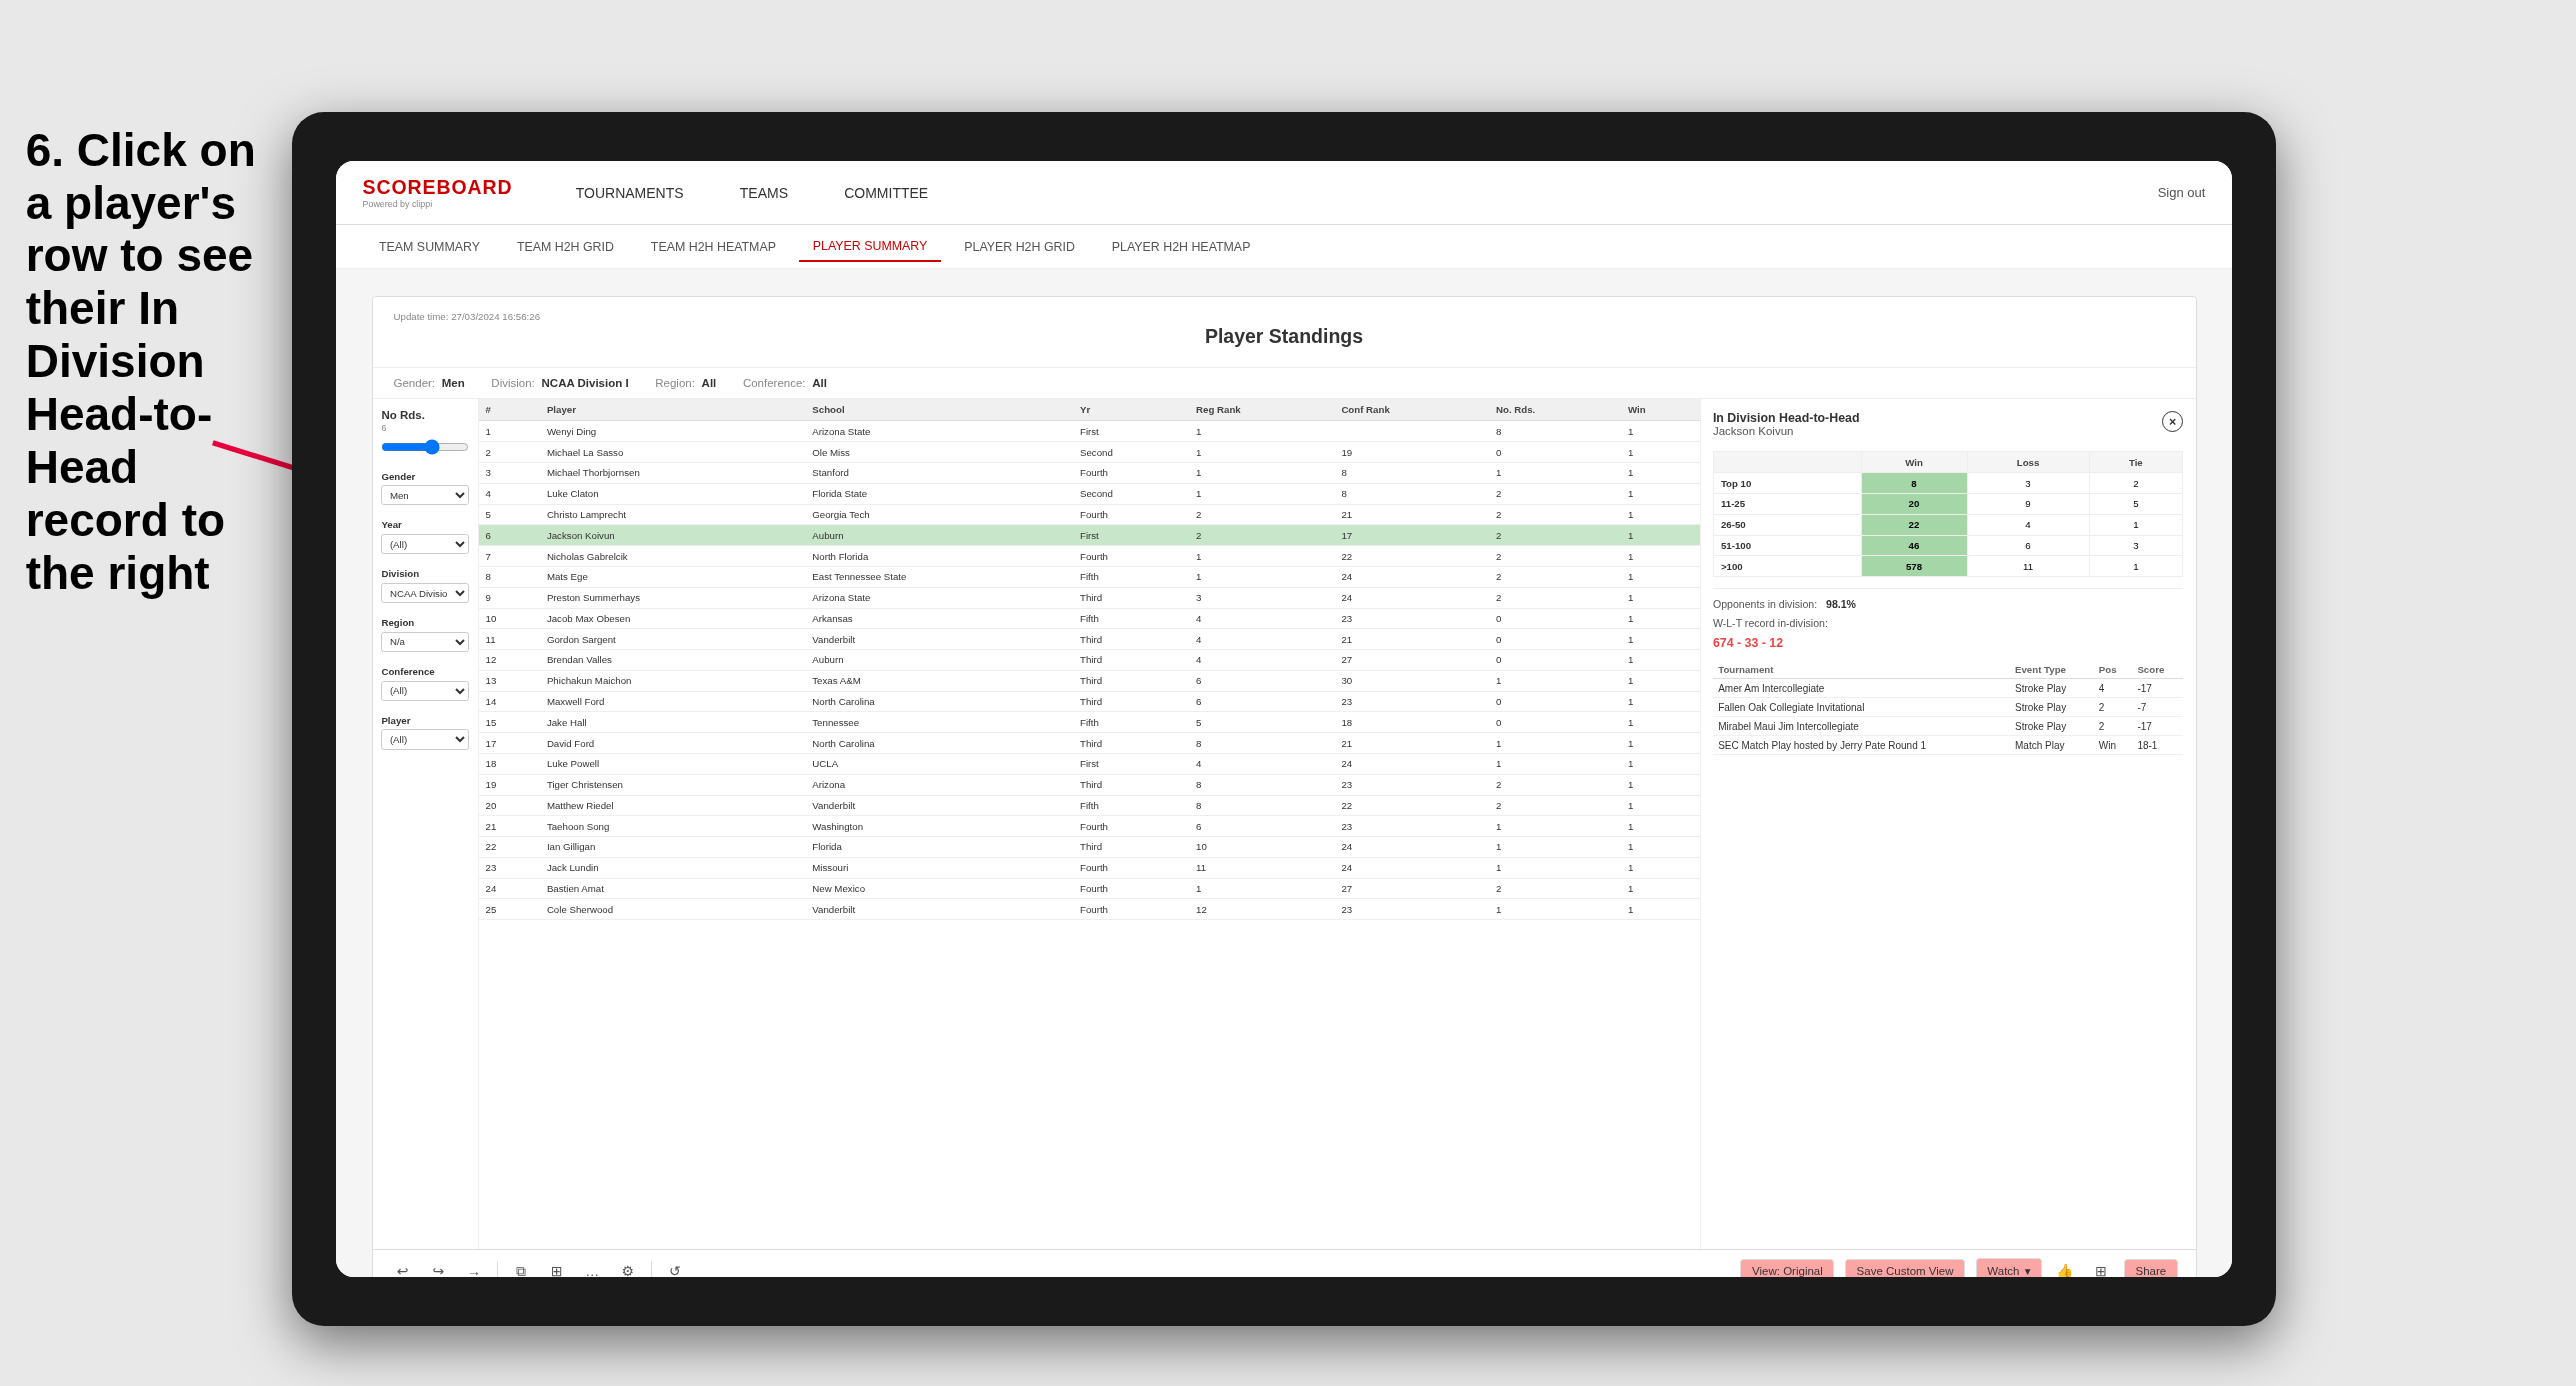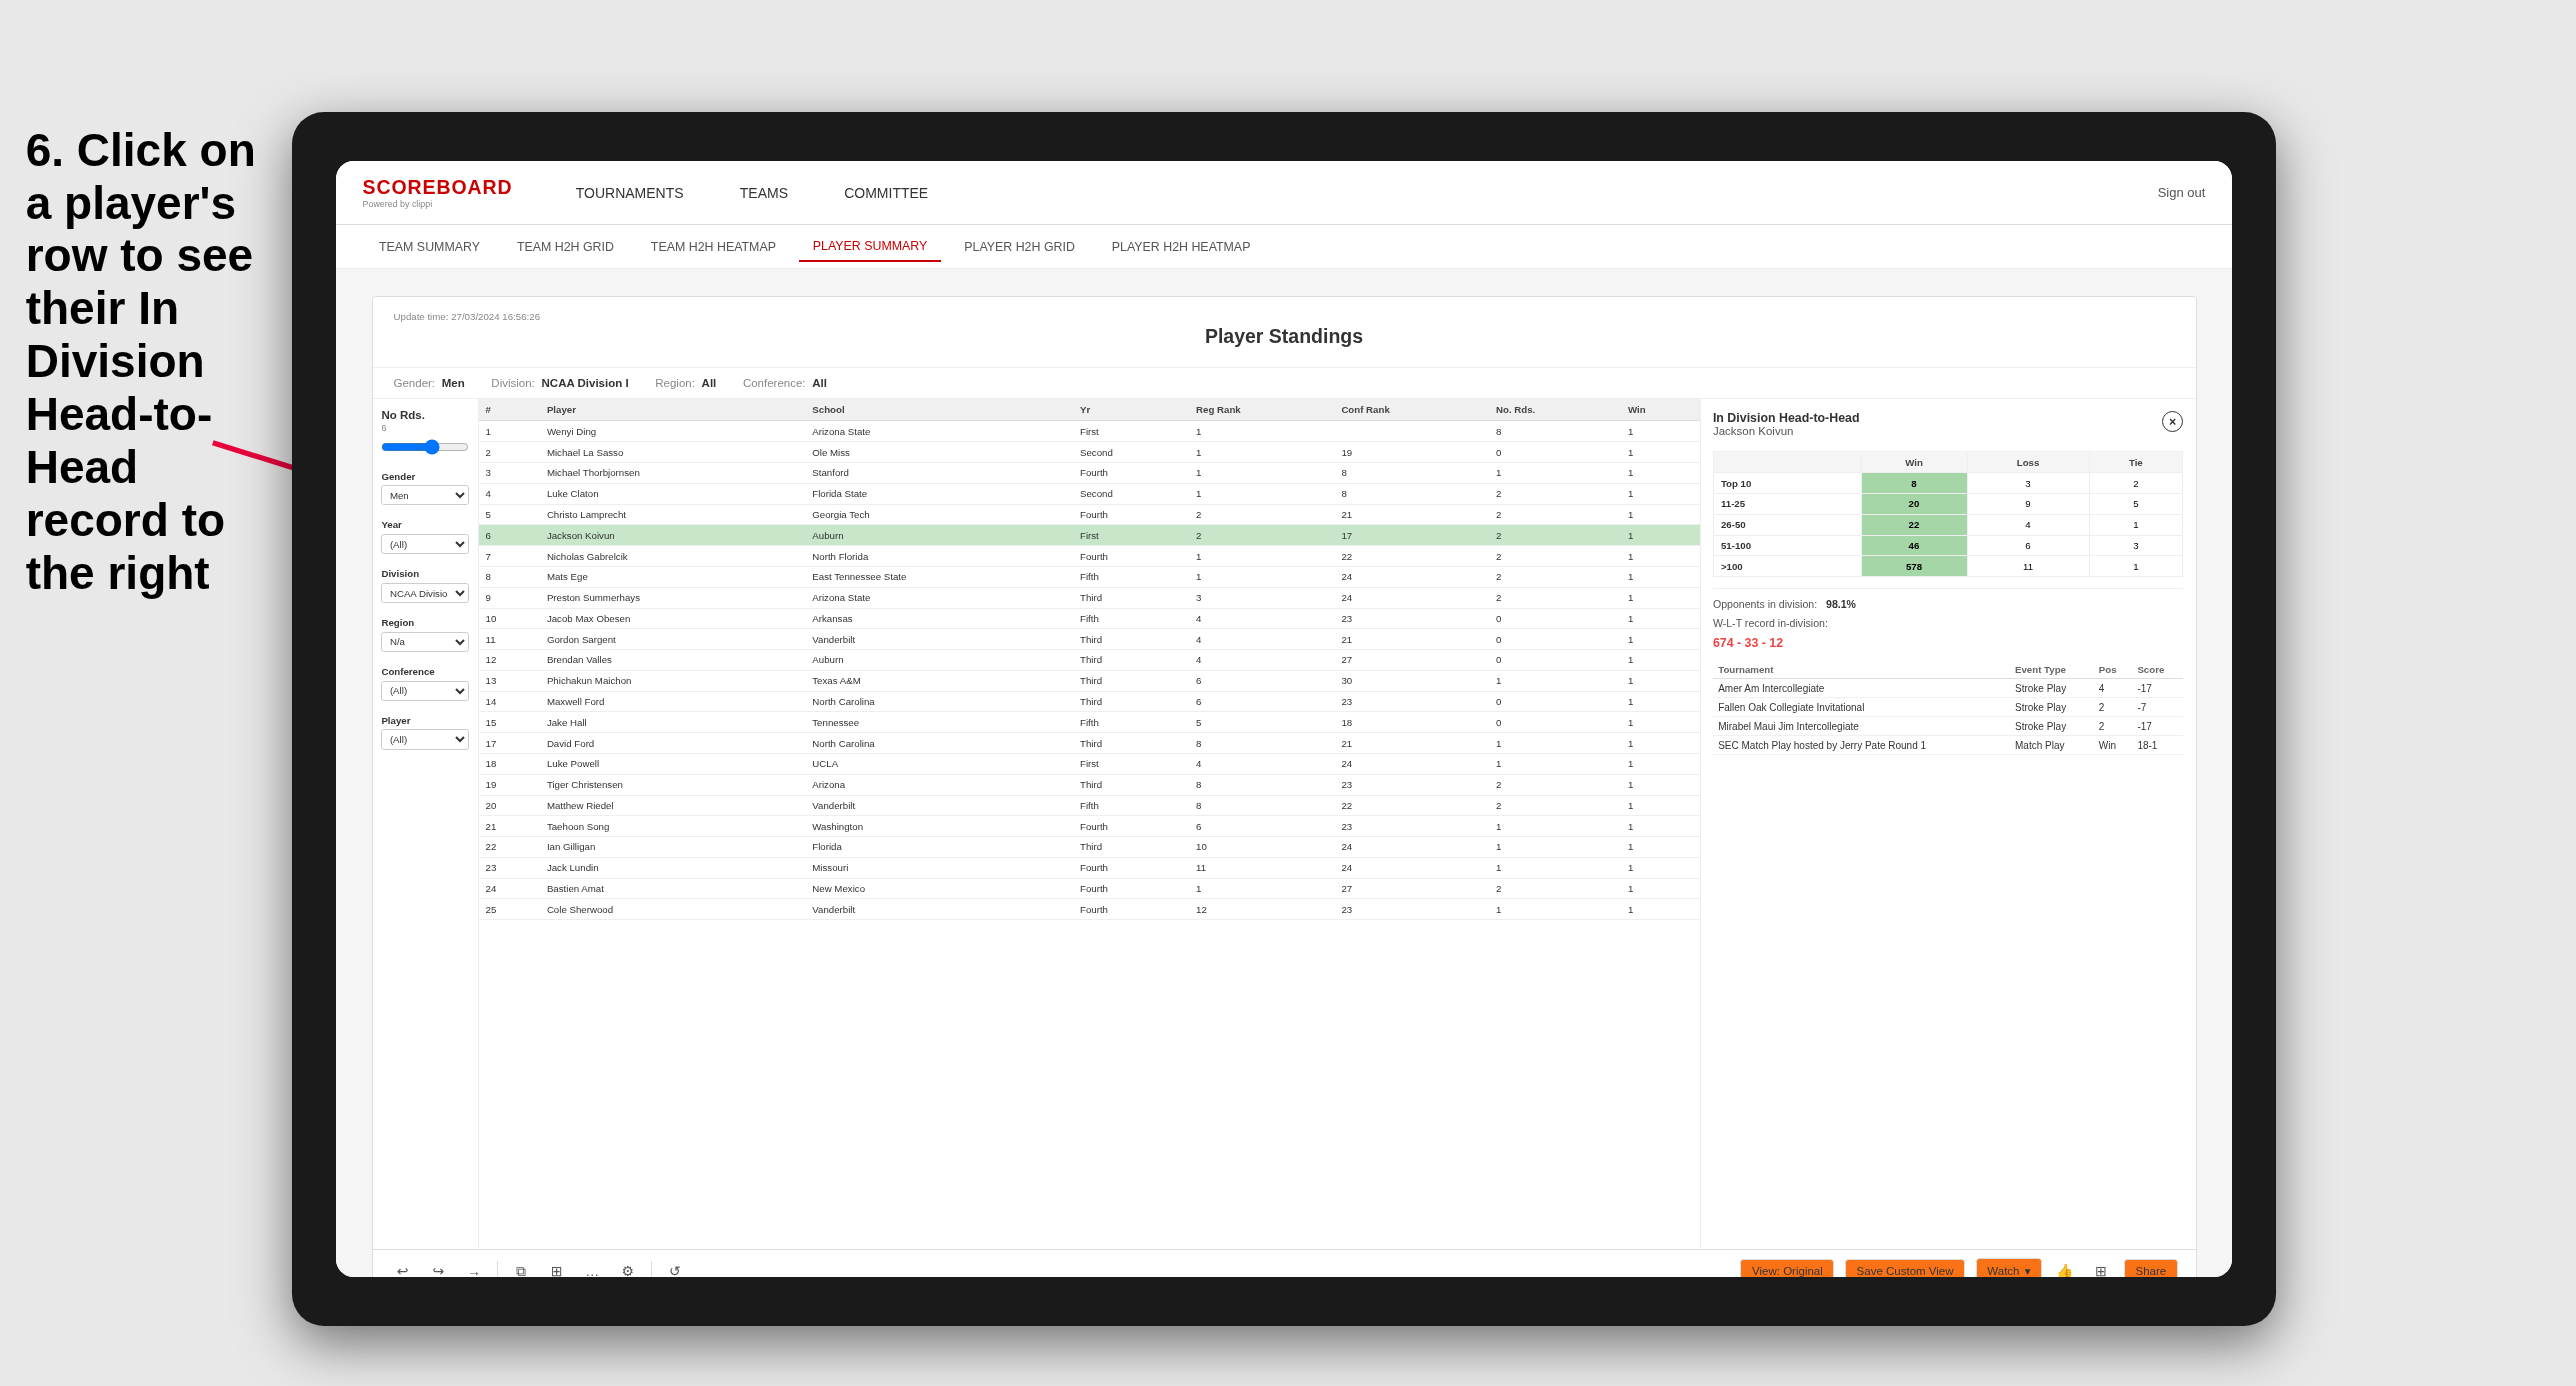--- a/index.html
+++ b/index.html
@@ -421,21 +421,21 @@
     .toolbar-action-btn {
       display: flex;
       align-items: center;
       gap: 5.3px;
       padding: 5.3px 10.6px;
       border: 0.9px solid #ddd;
       border-radius: 3.5px;
       cursor: pointer;
       font-size: 11.5px;
       color: #333;
-      background: #f97316;
+      background: #fca5a5;
     }
 
     .toolbar-spacer { flex: 1; }
   </style>
 </head>
 <body>
 
 <div class="instruction-text">6. Click on a player's row to see their In Division Head-to-Head record to the right</div>
 
 <svg class="arrow-svg" width="487" height="177" viewBox="0 0 550 200">

